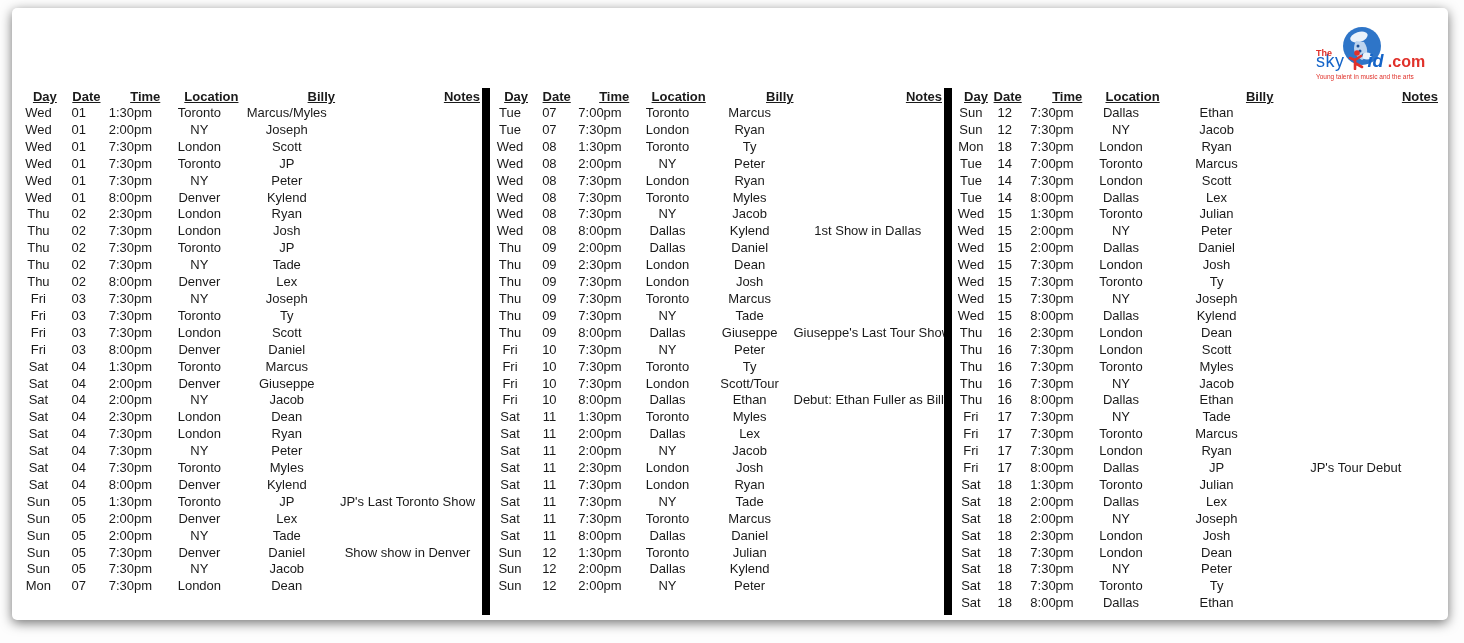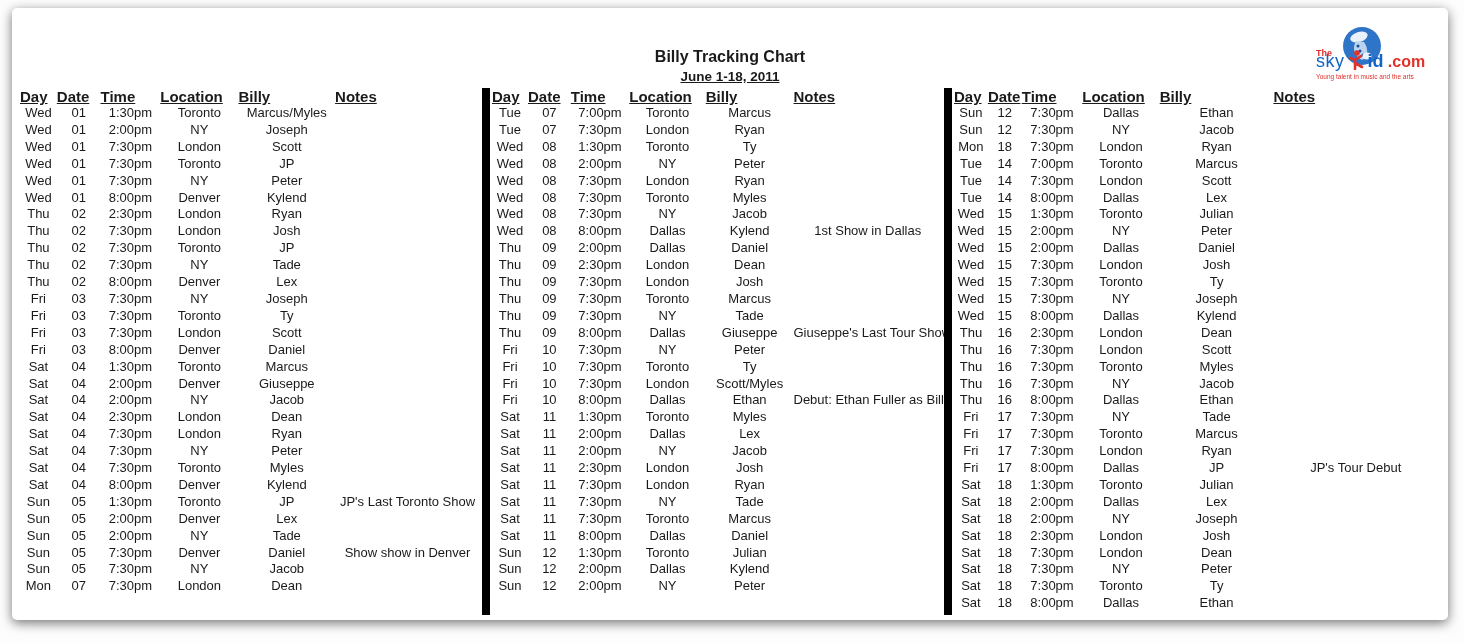--- a/index.html
+++ b/index.html
@@ -11,32 +11,32 @@
   .subtitle{position:absolute;top:61px;left:0;right:0;text-align:center;
     font-size:13.5px;font-weight:bold;text-decoration:underline;}
   .table-area{position:absolute;top:80px;left:8px;right:10px;height:527px;
     display:flex;align-items:stretch;}
   .vbar{width:8px;background:#000;flex:0 0 8px;margin:0 2px;}
   .panel{flex:0 0 auto;}
   .panel.p1{width:460px;}
   .panel.p2{width:450px;}
   .panel.p3{flex:1 1 auto;}
   table.panel-table{width:100%;border-collapse:collapse;table-layout:fixed;}
-  table.panel-table th{font-size:15px;font-weight:bold;text-decoration:underline;
-    text-align:left;padding:0;height:17px;line-height:17px;white-space:nowrap;}
+  table.panel-table th{font-size:13px;font-weight:bold;text-decoration:underline;
+    text-align:right;padding:0;height:17px;line-height:17px;white-space:nowrap;}
   table.panel-table td{font-size:13px;text-align:center;padding:0;height:16.9px;
     line-height:16.9px;white-space:nowrap;overflow:visible;}
   
   .logo{position:absolute;top:18px;right:16px;width:116px;height:62px;}
   .logo .ball{position:absolute;top:0;left:26px;}
   .logo .wordmark{position:absolute;top:24px;left:0;white-space:nowrap;line-height:20px;}
   .logo .t-the{position:absolute;top:-7px;left:0;font-size:9px;font-weight:bold;color:#e0312a;text-align:center;}
   .logo .t-sky{font-size:18px;font-weight:normal;color:#1464c8;letter-spacing:0.5px;}
   .logo .kidfig{display:inline-block;vertical-align:-3px;margin:0 -1px;}
-  .logo .t-id{font-size:18px;font-weight:bold;color:#1464c8;}
+  .logo .t-id{font-size:18px;font-weight:bold;color:#1464c8;font-style:italic;}
   .logo .t-com{font-size:16px;font-weight:bold;color:#e0312a;}
   .logo .tagline{position:absolute;top:47px;left:0;font-size:6.5px;color:#e0312a;white-space:nowrap;}
 </style>
 </head>
 <body>
 
 <div class="page">
 
   <div class="logo">
     <span class="ball">
@@ -58,22 +58,20 @@
           <circle cx="9" cy="3" r="2.8" fill="#e0312a"></circle>
           <path d="M2 8 L7 10 L7 19 M7 10 L13 6 M7 13 L14 17 M7 10 L7 10" stroke="#e0312a" stroke-width="2.6" stroke-linecap="round" fill="none"></path>
         </svg>
       </span>
       <span class="t-id">id</span>
       <span class="t-com">.com</span>
     </span>
     <span class="tagline">Young talent in music and the arts</span>
   </div>
 
-  <div class="title">Billy Tracking Chart</div>
-  <div class="subtitle">June 1-18, 2011</div>
 
   <div class="table-area">
 
     <div class="panel p1">
       <table class="panel-table">
         <colgroup>
           <col style="width:8%">
             <col style="width:9.5%">
             <col style="width:13%">
           <col style="width:17%">
@@ -476,21 +474,21 @@
               <td>7:30pm</td>
               <td>Toronto</td>
               <td>Ty</td>
               <td></td>
             </tr>
             <tr>
               <td>Fri</td>
               <td>10</td>
               <td>7:30pm</td>
               <td>London</td>
-              <td>Scott/Myles</td>
+              <td>Scott/Tour</td>
               <td></td>
             </tr>
             <tr>
               <td>Fri</td>
               <td>10</td>
               <td>8:00pm</td>
               <td>Dallas</td>
               <td>Ethan</td>
               <td>Debut: Ethan Fuller as Billy</td>
             </tr>

